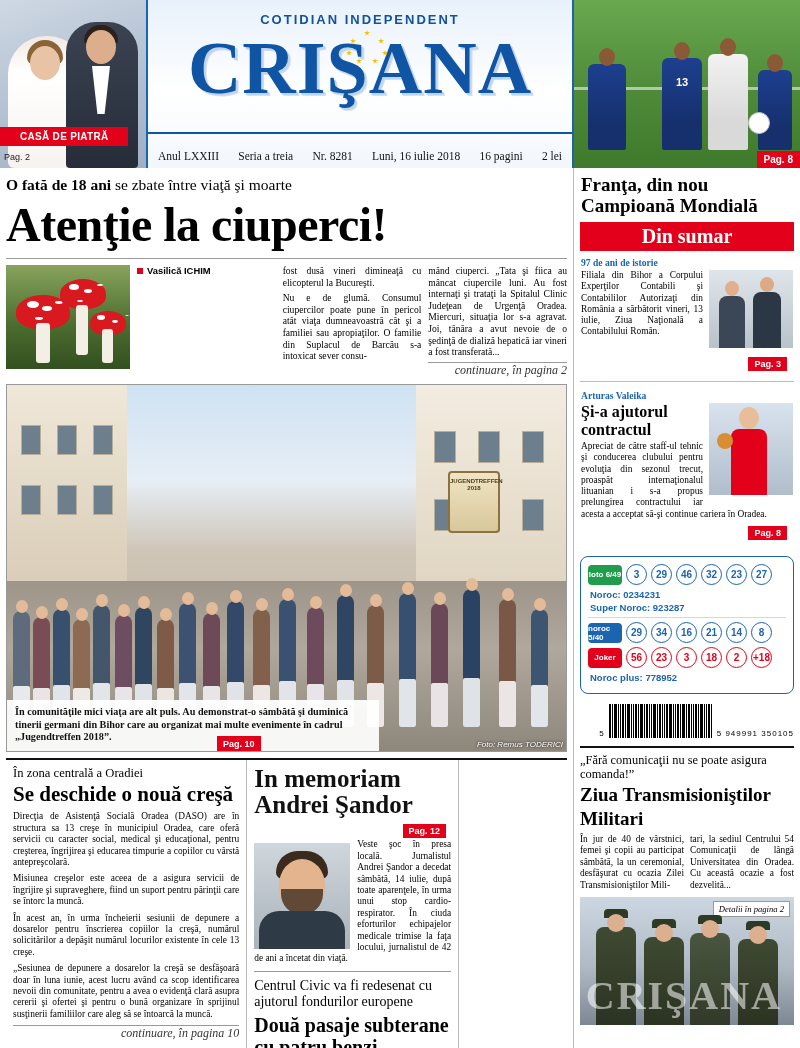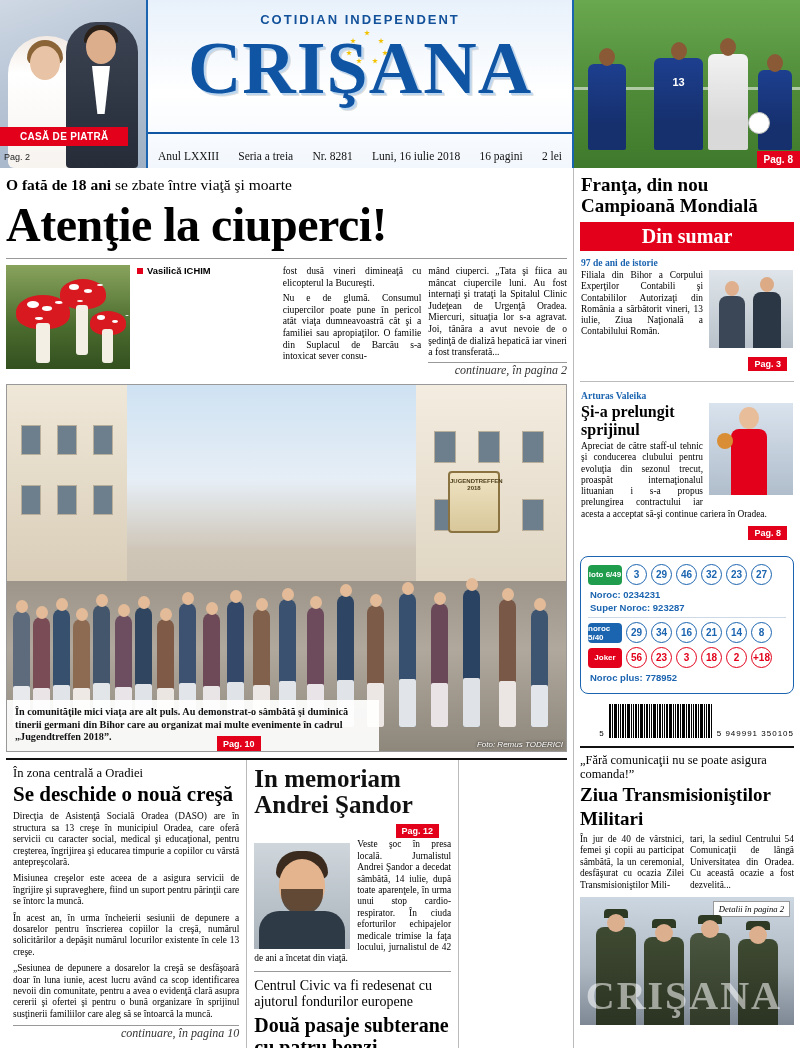--- a/index.html
+++ b/index.html
@@ -62,21 +62,21 @@
     justify-content:space-between; padding:0 10px;
     font-family:"Liberation Serif",serif; font-size:11.5px; color:#111;
   }
 
   .mh-right { width:226px; height:168px; position:relative; overflow:hidden; }
   .pitch { position:absolute; inset:0; background:linear-gradient(180deg,#6aa84f 0%,#4e8a38 55%,#3f7a2c 100%); }
   .pitch:after { content:""; position:absolute; left:0; right:0; top:52%; height:3px; background:rgba(255,255,255,.55); }
   .pl { position:absolute; bottom:18px; border-radius:6px 6px 2px 2px; }
   .pl .h { position:absolute; left:50%; transform:translateX(-50%); top:-16px; width:16px; height:18px; background:#8a5a36; border-radius:50%; }
   .pl1 { left:14px; width:38px; height:86px; background:linear-gradient(180deg,#1d3f8f 0%,#16306e 70%); }
-  .pl2 { left:80px; width:49px; height:92px; background:linear-gradient(180deg,#1d3f8f 0%,#16306e 70%);padding-left:40px; }
+  .pl2 { left:88px; width:40px; height:92px; background:linear-gradient(180deg,#1d3f8f 0%,#16306e 70%);padding-left:40px; }
   .pl3 { left:134px; width:40px; height:96px; background:linear-gradient(180deg,#f2f2f2 0%,#d9d9d9 70%); }
   .pl4 { left:184px; width:34px; height:80px; background:linear-gradient(180deg,#1d3f8f 0%,#16306e 70%); }
   .ball { position:absolute; right:30px; bottom:34px; width:22px; height:22px; border-radius:50%; background:#fff; border:1px solid #bbb; }
   .num { position:absolute; left:50%; transform:translateX(-50%); top:18px; color:#fff; font-family:"Liberation Sans",sans-serif; font-size:11px; font-weight:bold; }
   .pag-red {
     position:absolute; right:0; bottom:0; background:#e2001a; color:#fff;
     font-family:"Liberation Sans",sans-serif; font-weight:bold; font-size:10px; padding:3px 7px;
   }
 
   
@@ -436,21 +436,21 @@
             <p>Misiunea creşelor este aceea de a asigura servicii de îngrijire şi supraveghere, fiind un suport pentru părinţii care se întorc la muncă.</p>
             <p>În acest an, în urma încheierii sesiunii de depunere a dosarelor pentru înscrierea copiilor la creşă, numărul solicitărilor a depăşit numărul locurilor existente în cele 13 creşe.</p>
             <p>„Sesiunea de depunere a dosarelor la creşă se desfăşoară doar în luna iunie, acest lucru având ca scop identificarea nevoii din comunitate, pentru a avea o evidenţă clară asupra cererii şi ofertei şi pentru o bună organizare în sprijinul susţinerii familiilor care aleg să se întoarcă la muncă.</p>
             <div class="cont">continuare, în pagina 10</div>
           </div>
         </div>
 
         <div class="bcol b2">
           <div class="memo-head">In memoriam</div>
           <div class="memo-head">Andrei Şandor</div>
-          <div style="text-align:right;margin:2px 12px 1px 0">
+          <div style="text-align:right;margin:2px 5px 1px 0">
             <span class="pag-inline">Pag. 12</span>
           </div>
           <div>
             <div class="portrait">
               <div class="p-hair"></div>
               <div class="p-head"></div>
               <div class="p-beard"></div>
               <div class="p-body"></div>
             </div>
             <div class="btext" style="text-align:justify">Veste şoc în presa locală. Jurnalistul Andrei Şandor a decedat sâmbătă, 14 iulie, după toate aparenţele, în urma unui stop cardio-respirator. În ciuda eforturilor echipajelor medicale trimise la faţa locului, jurnalistul de 42 de ani a încetat din viaţă.</div>
@@ -489,21 +489,21 @@
 
       <div class="divider"></div>
 
       <div class="r-item">
         <div class="r-kicker">Arturas Valeika</div>
         <div class="r-photo bb">
           <div style="position:absolute;left:22px;bottom:0;width:36px;height:66px;background:#e2001a;border-radius:8px 8px 0 0"></div>
           <div style="position:absolute;left:30px;bottom:66px;width:20px;height:22px;background:#e8bd9a;border-radius:50%"></div>
           <div style="position:absolute;left:8px;bottom:46px;width:16px;height:16px;border-radius:50%;background:#d98d34"></div>
         </div>
-        <div class="r-title">Şi-a prelungit sprijinul</div>
+        <div class="r-title">Şi-a ajutorul contractul</div>
         <div class="r-body">Apreciat de către staff-ul tehnic şi conducerea clubului pentru evoluţia din sezonul trecut, proaspăt internaţionalul lituanian i s-a propus prelungirea contractului iar acesta a acceptat să-şi continue cariera în Oradea.</div>
         <div style="clear:both"></div>
         <div class="r-pagrow"><span class="pag-inline">Pag. 8</span></div>
       </div>
 
       <div class="lotto">
         <div class="lrow">
           <div class="llogo l649">loto 6/49</div>
           <div class="ball-n">3</div>
           <div class="ball-n">29</div>

